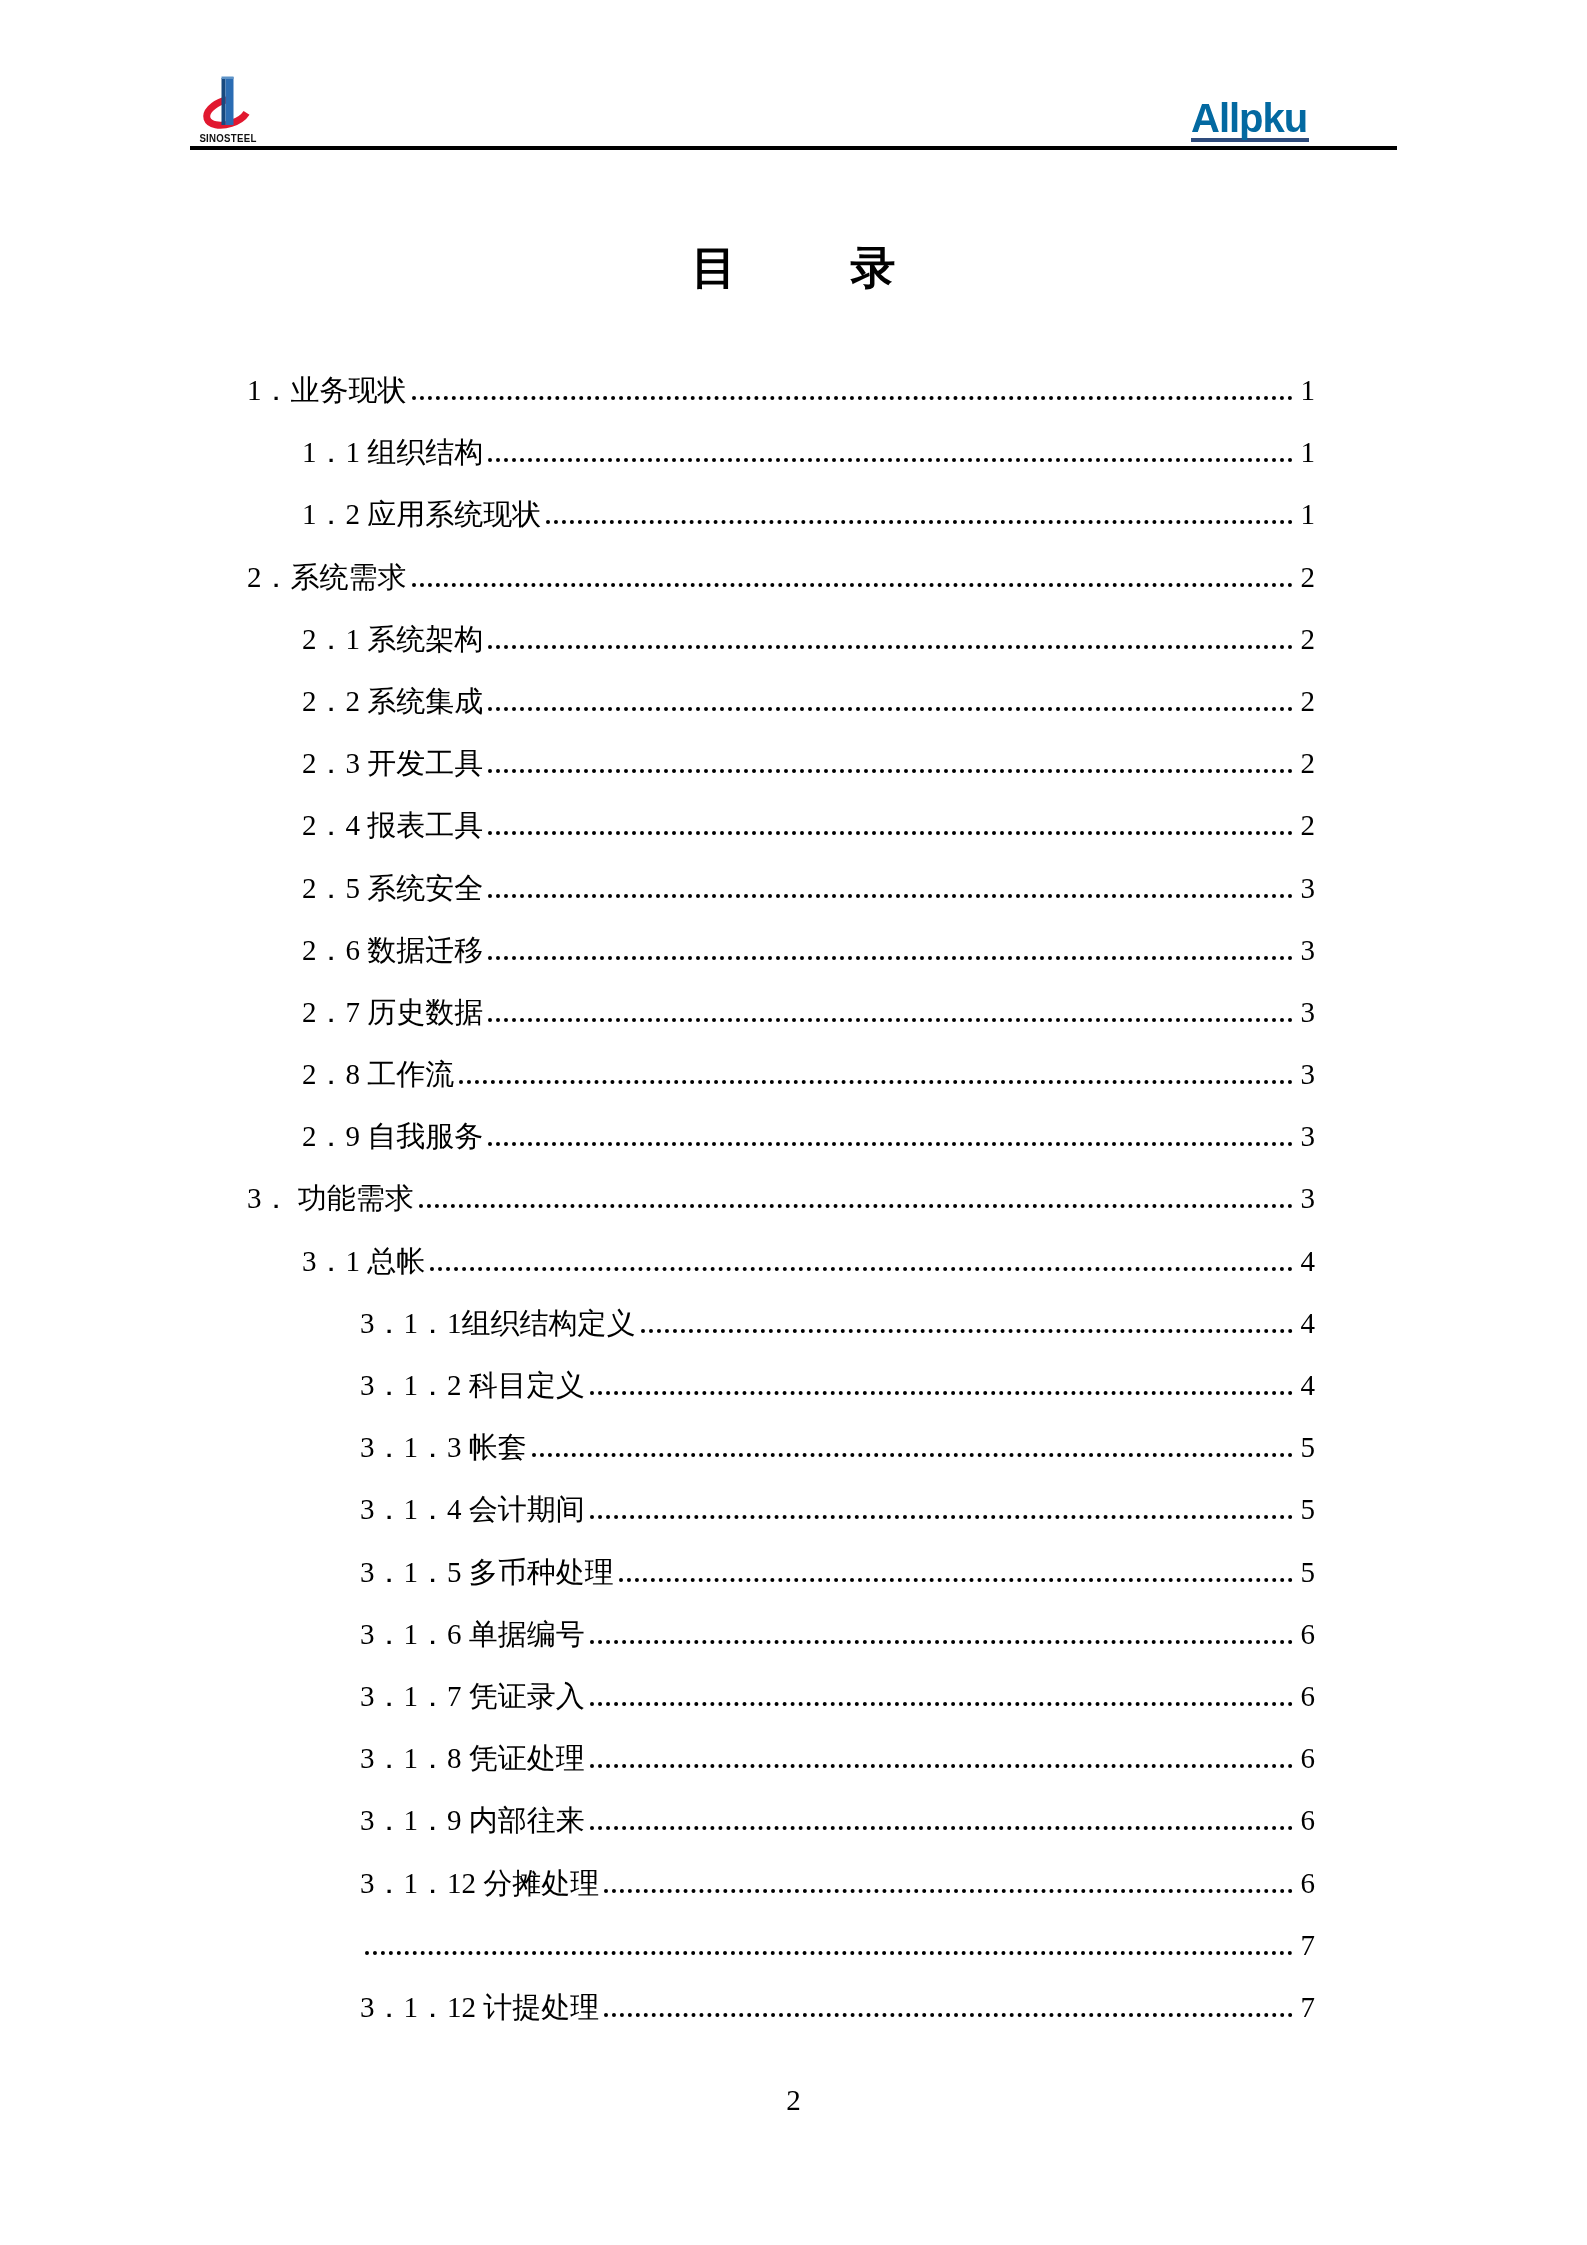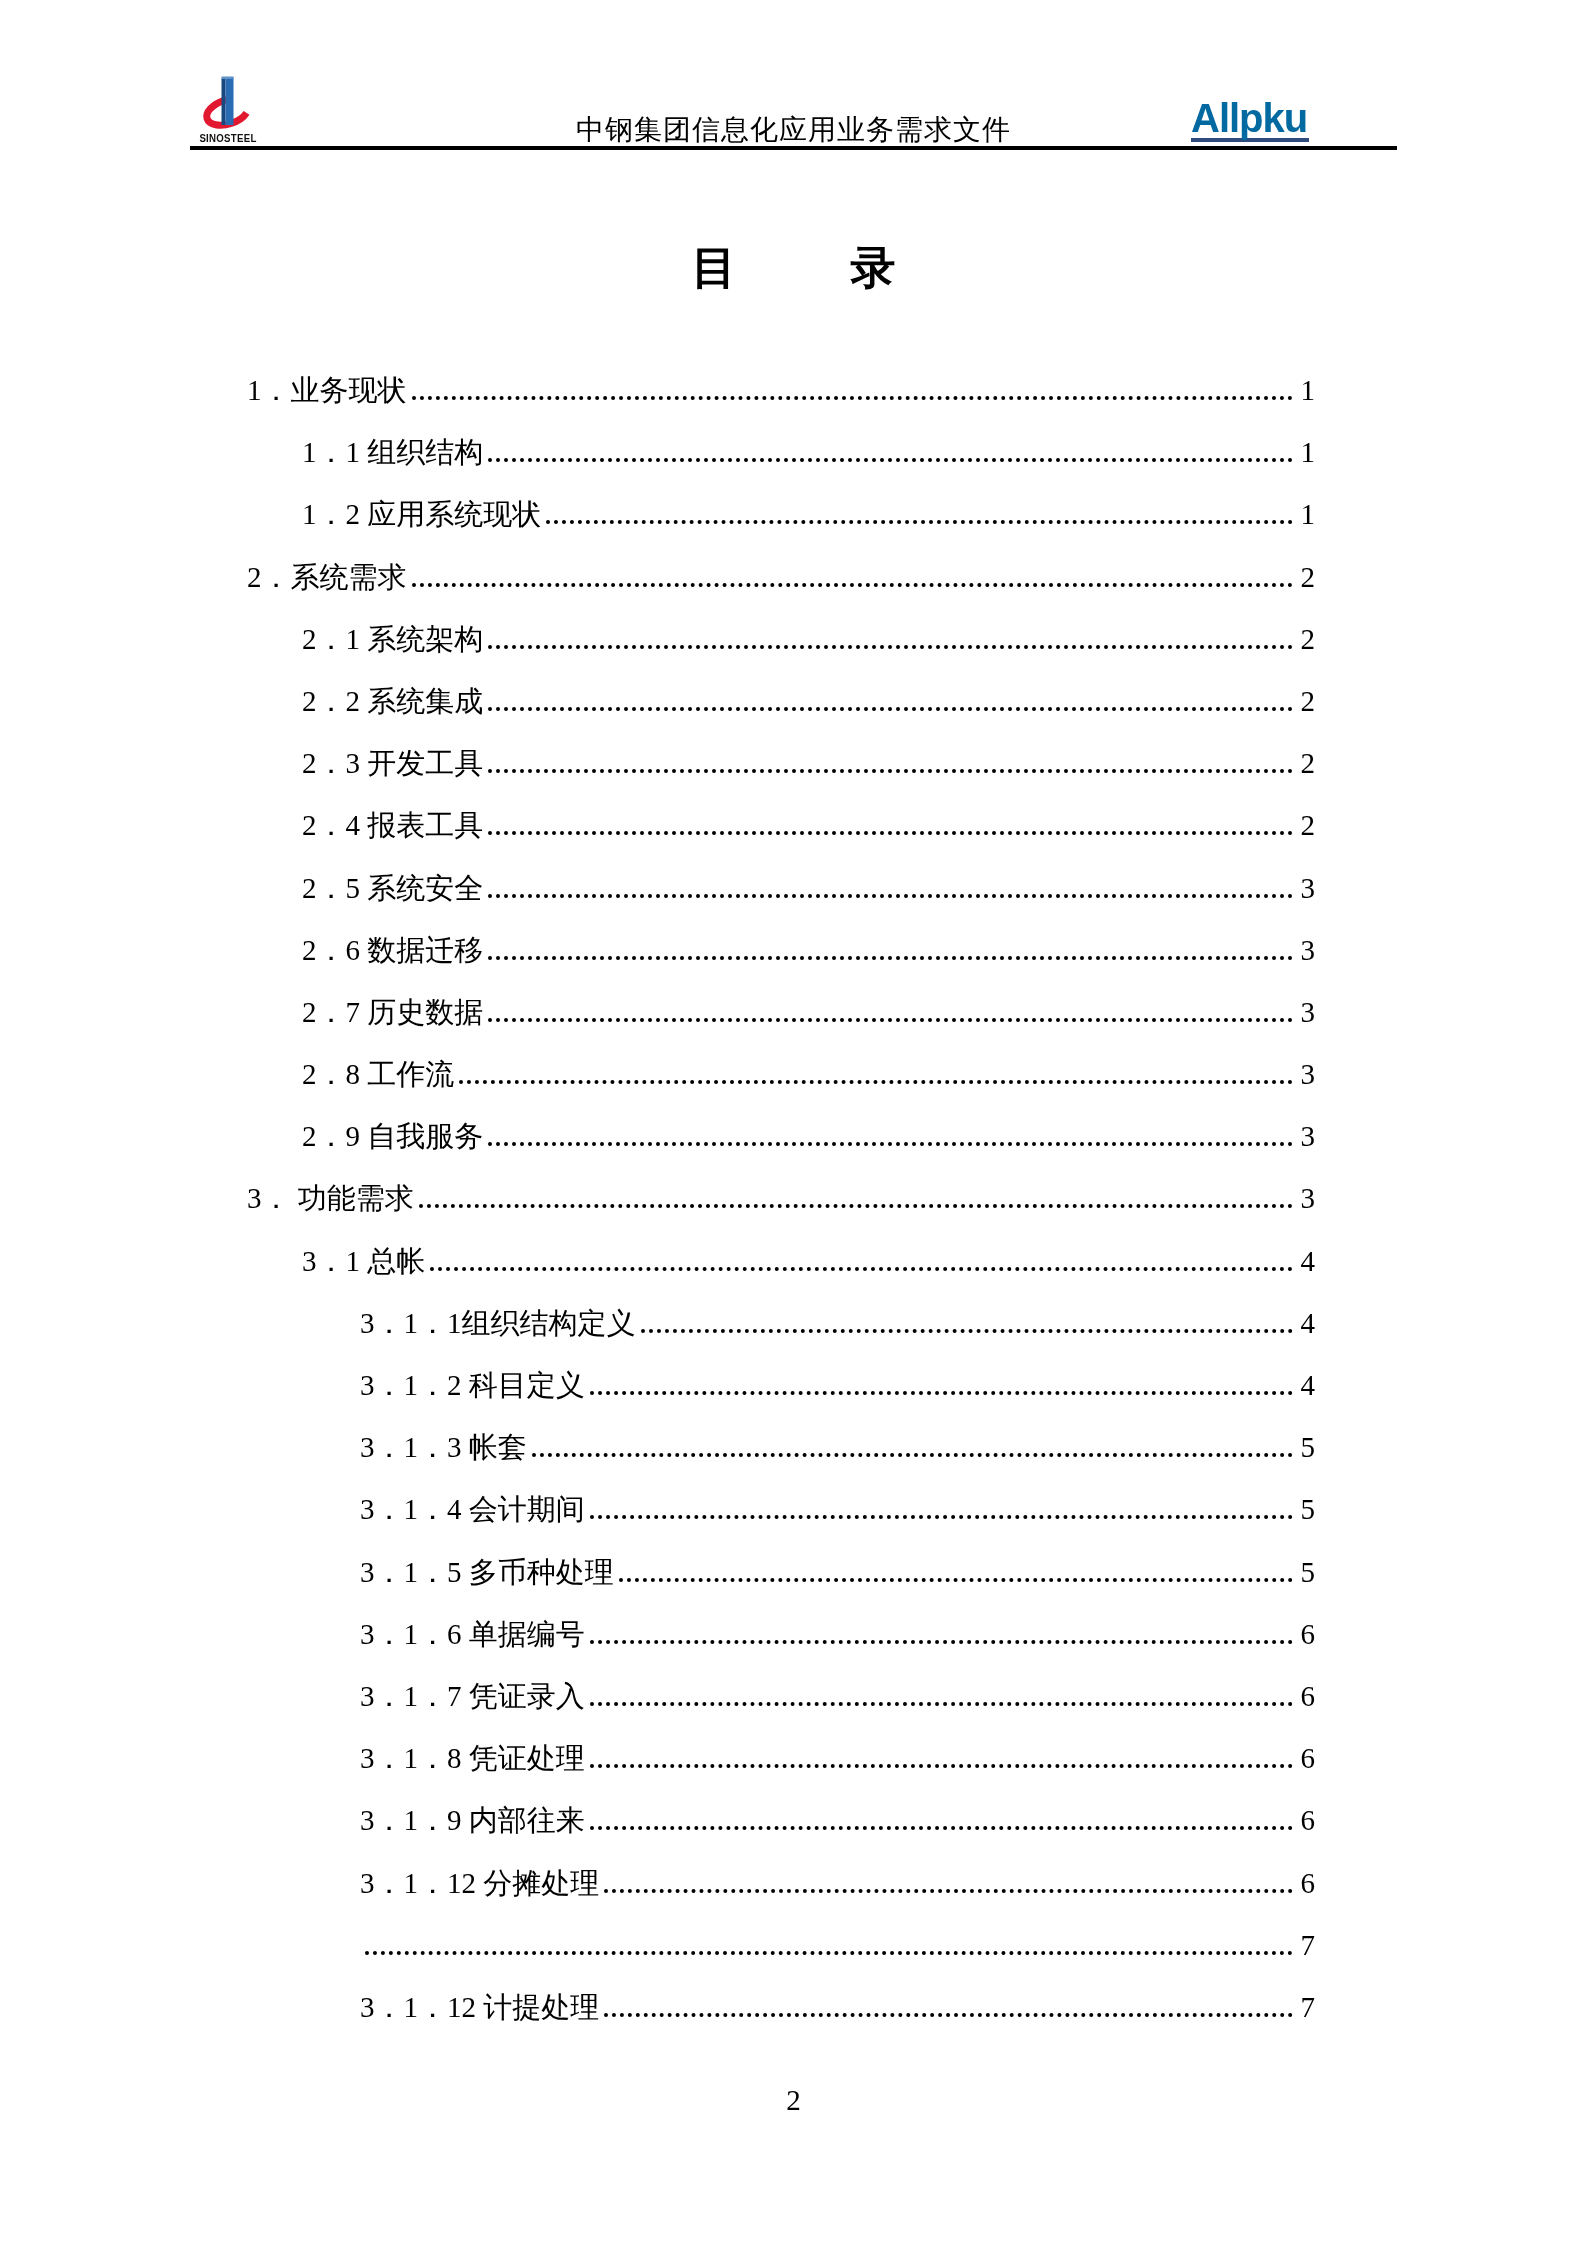--- a/index.html
+++ b/index.html
@@ -66,21 +66,20 @@
   <div class="logo-left">
     <svg width="64" height="58" viewBox="0 0 64 58">
       <ellipse cx="31.5" cy="40" rx="21.5" ry="12" fill="none" stroke="#e1182f" stroke-width="7" transform="rotate(-18 31.5 40)" stroke-dasharray="80 27" stroke-dashoffset="-8"></ellipse>
       <rect x="25.5" y="6" width="4" height="47" fill="#17497f"></rect>
       <rect x="29.5" y="5" width="8" height="48" fill="#2a6cb3"></rect>
       <rect x="25.5" y="4.5" width="12" height="2.5" fill="#5e93c7"></rect>
     </svg>
     <div class="brand">SINOSTEEL</div>
   </div>
 
-  <div class="header-title">中钢集团信息化应用业务需求文件</div>
 
   <div class="logo-right">Allpku</div>
 
   <div class="header-rule"></div>
 
   <div class="toc-title">
     <span>目</span>
     <span>录</span>
   </div>
 

